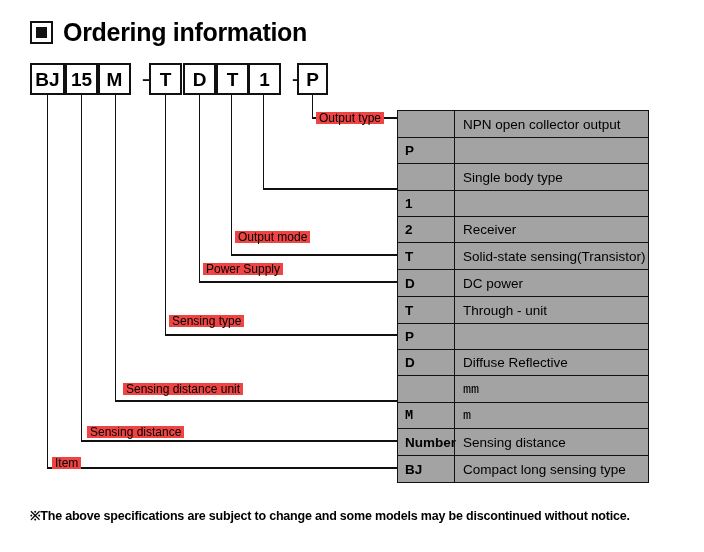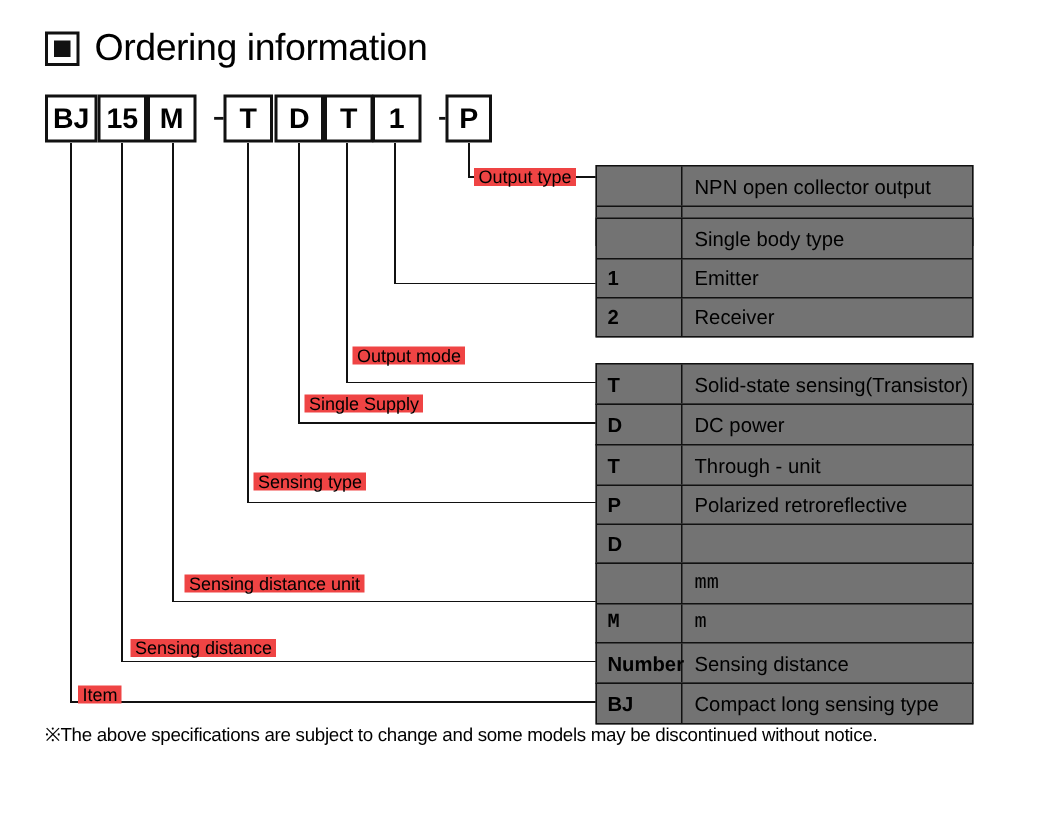--- a/index.html
+++ b/index.html
@@ -12,60 +12,60 @@
   }
   #root{position:relative;width:704px;height:552px;}
 
   
   .title-row{position:absolute;left:30px;top:20px;display:flex;align-items:center;gap:10px;}
   .bullet{
     width:19px;height:19px;border:2px solid #111;
     display:flex;align-items:center;justify-content:center;background:#fff;
   }
   .bullet i{display:block;width:11px;height:11px;background:#111;}
-  .title-text{font-size:25px;font-weight:normal;letter-spacing:-0.3px;line-height:1;}
+  .title-text{font-size:25px;font-weight:bold;letter-spacing:-0.3px;line-height:1;}
 
   
   .code-box{
     position:absolute;
     border:2px solid #111;background:#fff;
     display:flex;align-items:center;justify-content:center;
     font-weight:bold;font-size:19px;line-height:1;
     height:32px;top:63px;box-sizing:border-box;
   }
   .dash{
     position:absolute;top:63px;height:32px;
     display:flex;align-items:center;justify-content:center;
     font-weight:bold;font-size:19px;color:#111;
   }
 
   
   #lines{position:absolute;left:0;top:0;width:704px;height:552px;}
 
   
-  .grp{position:absolute;left:397px;width:252px;border:1.5px solid #111;box-sizing:border-box;background:#737373;}
+  .grp{position:absolute;left:397px;width:252px;border:1.5px solid #111;box-sizing:border-box;background:#a3a3a3;}
   .grp .r{display:flex;height:26px;box-sizing:border-box;border-top:1.5px solid #111;}
   .grp .r:first-child{border-top:none;}
   .grp .r .c1{
     width:57px;box-sizing:border-box;border-right:1.5px solid #111;
     display:flex;align-items:center;padding-left:7px;
     font-weight:bold;font-size:13.5px;white-space:nowrap;
   }
   .grp .r .c2{
     flex:1;display:flex;align-items:center;padding-left:8px;
     font-size:13.5px;white-space:nowrap;
   }
 
   
   .lbl{position:absolute;font-size:12px;white-space:nowrap;background:#ef4444;padding:0 3px;line-height:1;}
 
   
   .footer{
-    position:absolute;left:30px;top:481px;width:650px;
-    font-size:12.5px;font-weight:normal;letter-spacing:-0.2px;white-space:nowrap;
+    position:absolute;left:30px;top:507px;width:650px;
+    font-size:12.5px;font-weight:bold;letter-spacing:-0.2px;white-space:nowrap;
   }
 </style>
 </head>
 <body>
 
 <div id="root">
 
   <div class="title-row">
     <span class="bullet">
         <i></i>
@@ -101,45 +101,44 @@
       <div class="code-box" style="left: 183px; width: 33px;">D</div>
       <div class="code-box" style="left: 216px; width: 33px;">T</div>
       <div class="code-box" style="left: 248px; width: 33px;">1</div>
       <div class="dash" style="left: 281px; width: 33px;">–</div>
       <div class="code-box" style="left: 297px; width: 31px;">P</div>
     </div>
 
   <div id="label-layer">
       <div class="lbl" style="left: 316px; top: 112px;">Output type</div>
       <div class="lbl" style="left: 235px; top: 231px;">Output mode</div>
-      <div class="lbl" style="left: 203px; top: 263px;">Single Supply</div>
+      <div class="lbl" style="left: 203px; top: 263px;">Power Supply</div>
       <div class="lbl" style="left: 169px; top: 315px;">Sensing type</div>
       <div class="lbl" style="left: 123px; top: 383px;">Sensing distance unit</div>
       <div class="lbl" style="left: 87px; top: 426px;">Sensing distance</div>
       <div class="lbl" style="left: 52px; top: 457px; text-align: center;">Item</div>
     </div>
 
   <div id="groups">
       <div class="grp" style="top: 110px;">
         <div class="r">
           <div class="c1"></div>
           <div class="c2">NPN open collector output</div>
         </div>
         <div class="r">
           <div class="c1">P</div>
         </div>
       </div>
-      <div class="grp" style="top: 145px;">
+      <div class="grp" style="top: 163px;">
         <div class="r">
           <div class="c1"></div>
           <div class="c2">Single body type</div>
         </div>
         <div class="r">
           <div class="c1">1</div>
-          <div class="c2">Emitter</div>
         </div>
         <div class="r">
           <div class="c1">2</div>
           <div class="c2">Receiver</div>
         </div>
       </div>
       <div class="grp" style="top: 242px;">
         <div class="r">
           <div class="c1">T</div>
           <div class="c2">Solid-state sensing(Transistor)</div>
@@ -151,24 +150,24 @@
           <div class="c2">DC power</div>
         </div>
       </div>
       <div class="grp" style="top: 296px;">
         <div class="r">
           <div class="c1">T</div>
           <div class="c2">Through - unit</div>
         </div>
         <div class="r">
           <div class="c1">P</div>
-          <div class="c2">Polarized retroreflective</div>
         </div>
         <div class="r">
           <div class="c1">D</div>
+          <div class="c2">Diffuse Reflective</div>
         </div>
       </div>
       <div class="grp" style="top: 375px; font-family: Liberation Mono, monospace;">
         <div class="r">
           <div class="c1"></div>
           <div class="c2">mm</div>
         </div>
         <div class="r">
           <div class="c1">M</div>
           <div class="c2">m</div>

